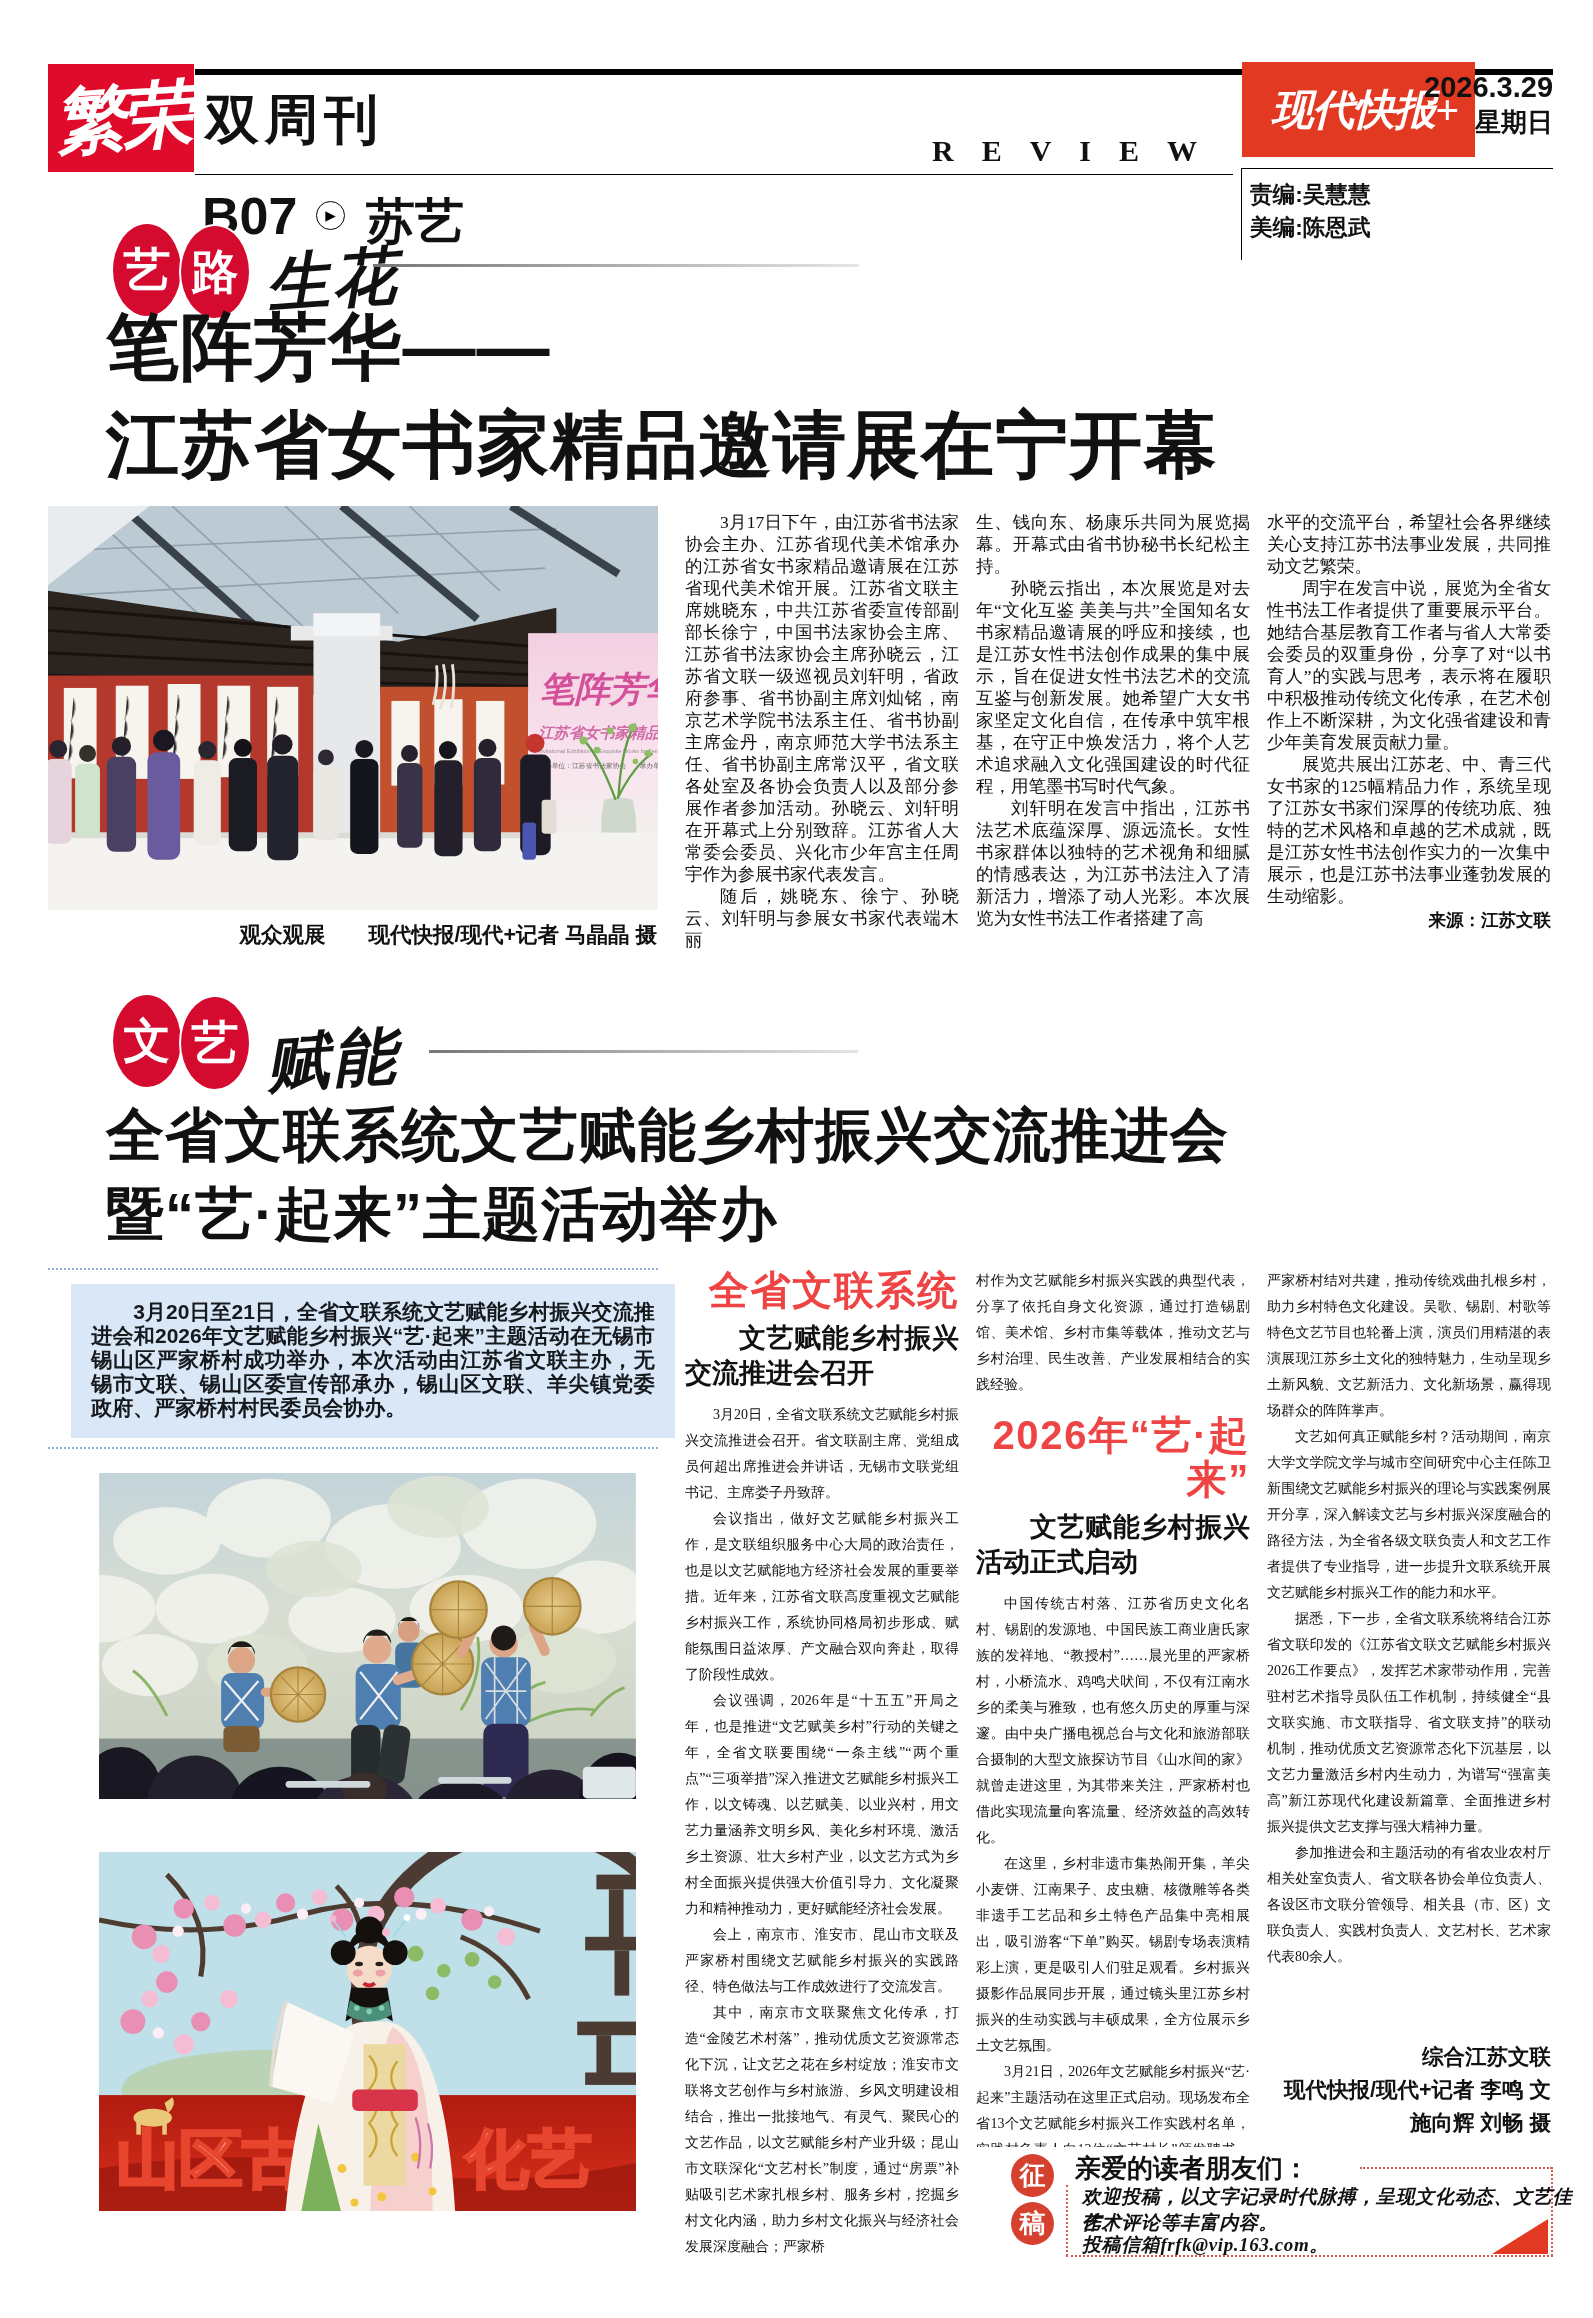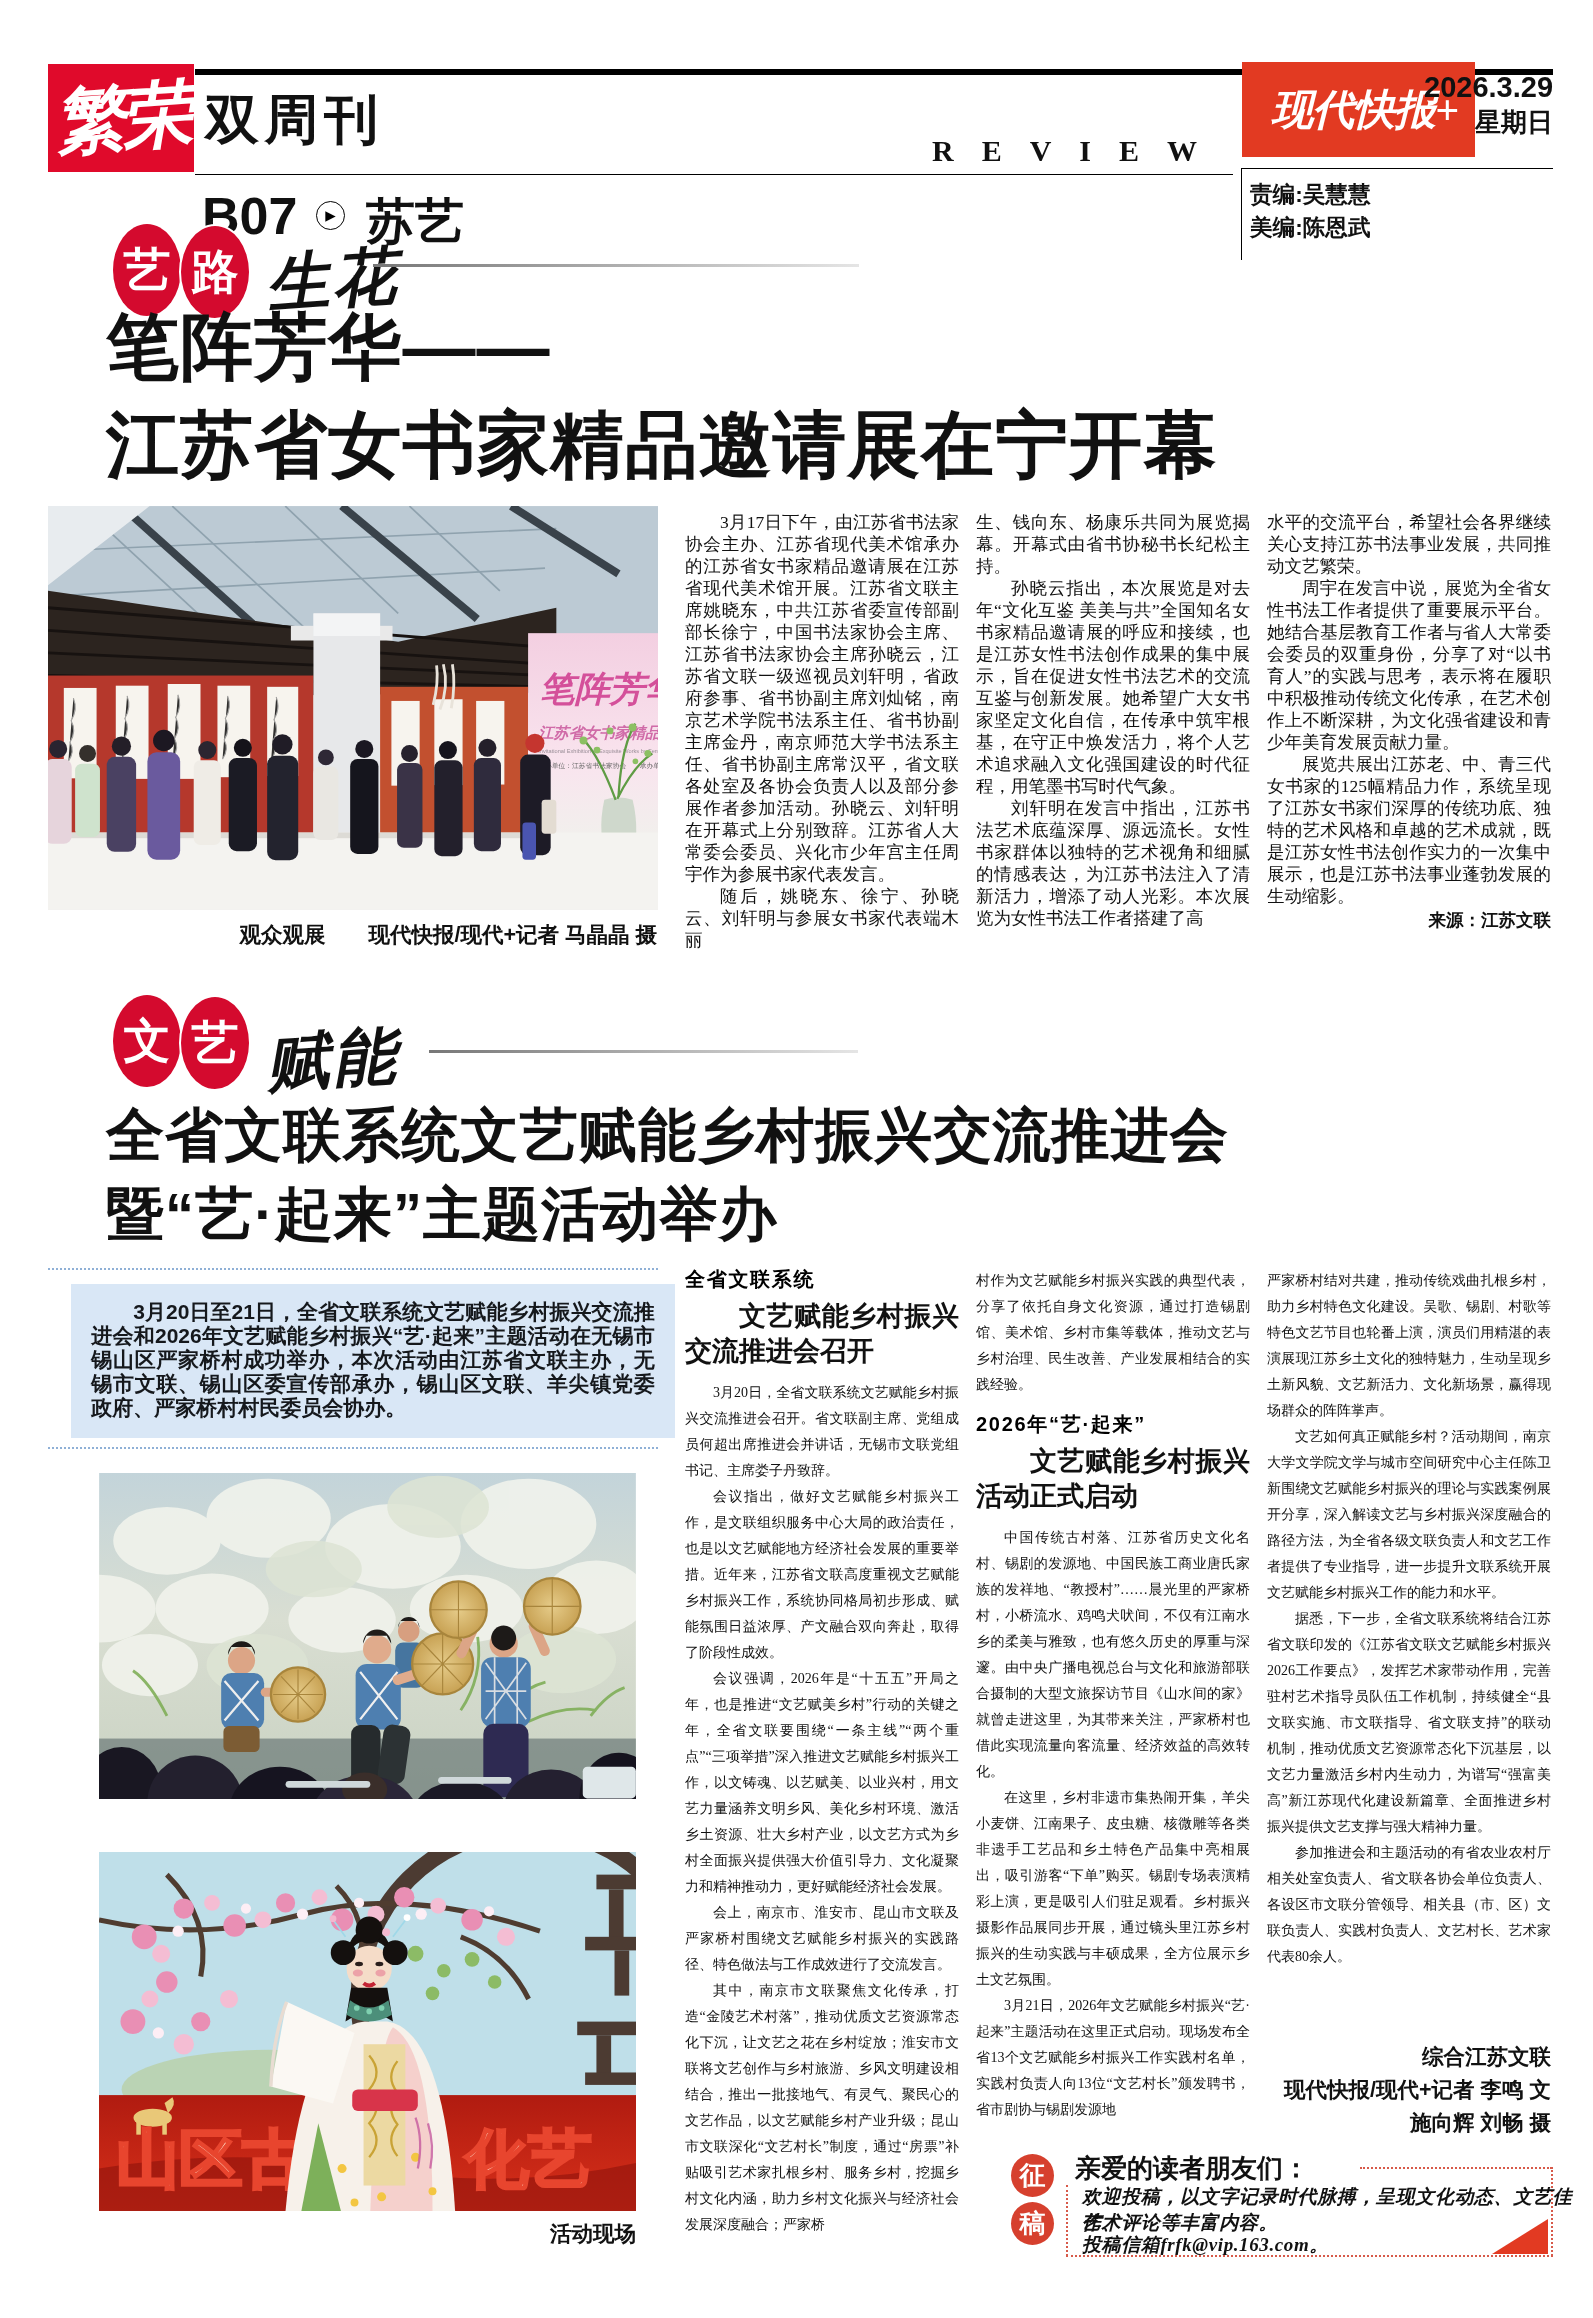--- a/index.html
+++ b/index.html
@@ -35,22 +35,22 @@
   .grad-rule{height:2.8px;background:linear-gradient(to right,#777,#e5e5e5);}
   
   .t1{font-size:73px;font-weight:900;letter-spacing:1.1px;line-height:1;}
   .t2{font-size:58px;font-weight:900;letter-spacing:1.1px;line-height:1;}
   
   .col{overflow:hidden;}
   .bp{font-size:17.5px;line-height:22px;text-align:justify;margin:0;text-indent:2em;}
   .bp2{font-size:14px;line-height:26px;text-align:justify;margin:0;text-indent:2em;}
   .cont{text-indent:0;}
   .src{font-size:17.5px;line-height:26px;margin:0;text-align:right;font-weight:700;}
-  .bluehead{font-family:"Liberation Sans",sans-serif;color:#000000;font-size:20px;font-weight:900;
-            letter-spacing:1.7px;margin:0 0 9px 0;line-height:1.1;}
+  .bluehead{font-family:"Liberation Sans",sans-serif;color:#ef4444;font-size:40px;font-weight:900;
+            letter-spacing:1.7px;margin:0 0 9px 0;line-height:1.1;text-align:right;}
   .subhead{font-family:"Liberation Sans",sans-serif;font-size:27px;font-weight:900;line-height:35px;
            margin:0 0 11.3px 0;text-indent:2em;text-align:justify;}
   .caption{font-family:"Liberation Sans",sans-serif;font-size:21.5px;font-weight:600;text-align:right;}
   .credits{font-family:"Liberation Sans",sans-serif;font-size:21.5px;font-weight:700;text-align:right;line-height:33px;}
   
   .introbox{left:71px;top:1284px;width:604px;height:154px;background:#d9e7f6;box-sizing:border-box;
             padding:16px 20.3px;}
   .introtext{font-family:"Liberation Sans",sans-serif;font-size:21px;line-height:24px;font-weight:600;
              text-align:justify;text-indent:2em;margin:0;color:#15181c;}
   .dotted-blue{border-top:2.8px dotted #8fb0d6;height:0;}
@@ -533,21 +533,20 @@
       <path d="M468 232 q10 8 20 0" stroke="#c42434" stroke-width="7" fill="none"></path>
 
       <path d="M444 262 q34 26 68 0 l6 26 q-40 24 -80 0 z" fill="#4c8f7a"></path>
       <g fill="#7fd0b0">
           <circle cx="456" cy="276" r="5"></circle>
           <circle cx="478" cy="282" r="5"></circle>
           <circle cx="500" cy="276" r="5"></circle>
         </g>
     </g>
   </svg>
-  <div class="abs caption" style="left:48px;top:2219px;width:588px;">活动现场</div>
 
   <div class="abs col" style="left:685px;top:1268px;width:274px;height:1045px;">
     <h3 class="bluehead">全省文联系统</h3>
     <p class="subhead">文艺赋能乡村振兴交流推进会召开</p>
     <p class="bp2">3月20日，全省文联系统文艺赋能乡村振兴交流推进会召开。省文联副主席、党组成员何超出席推进会并讲话，无锡市文联党组书记、主席娄子丹致辞。</p>
     <p class="bp2">会议指出，做好文艺赋能乡村振兴工作，是文联组织服务中心大局的政治责任，也是以文艺赋能地方经济社会发展的重要举措。近年来，江苏省文联高度重视文艺赋能乡村振兴工作，系统协同格局初步形成、赋能氛围日益浓厚、产文融合双向奔赴，取得了阶段性成效。</p>
     <p class="bp2">会议强调，2026年是“十五五”开局之年，也是推进“文艺赋美乡村”行动的关键之年，全省文联要围绕“一条主线”“两个重点”“三项举措”深入推进文艺赋能乡村振兴工作，以文铸魂、以艺赋美、以业兴村，用文艺力量涵养文明乡风、美化乡村环境、激活乡土资源、壮大乡村产业，以文艺方式为乡村全面振兴提供强大价值引导力、文化凝聚力和精神推动力，更好赋能经济社会发展。</p>
     <p class="bp2">会上，南京市、淮安市、昆山市文联及严家桥村围绕文艺赋能乡村振兴的实践路径、特色做法与工作成效进行了交流发言。</p>
     <p class="bp2">其中，南京市文联聚焦文化传承，打造“金陵艺术村落”，推动优质文艺资源常态化下沉，让文艺之花在乡村绽放；淮安市文联将文艺创作与乡村旅游、乡风文明建设相结合，推出一批接地气、有灵气、聚民心的文艺作品，以文艺赋能乡村产业升级；昆山市文联深化“文艺村长”制度，通过“房票”补贴吸引艺术家扎根乡村、服务乡村，挖掘乡村文化内涵，助力乡村文化振兴与经济社会发展深度融合；严家桥</p>
   </div>

